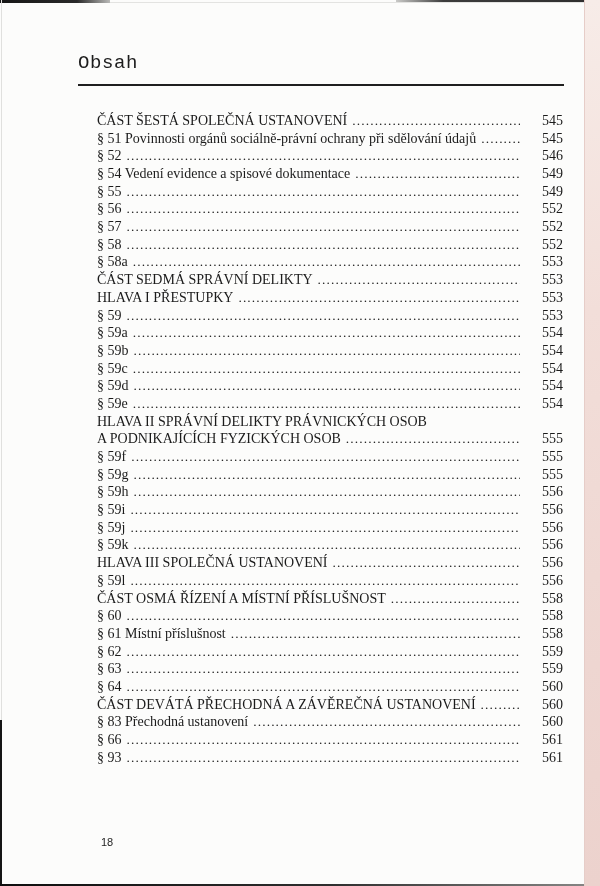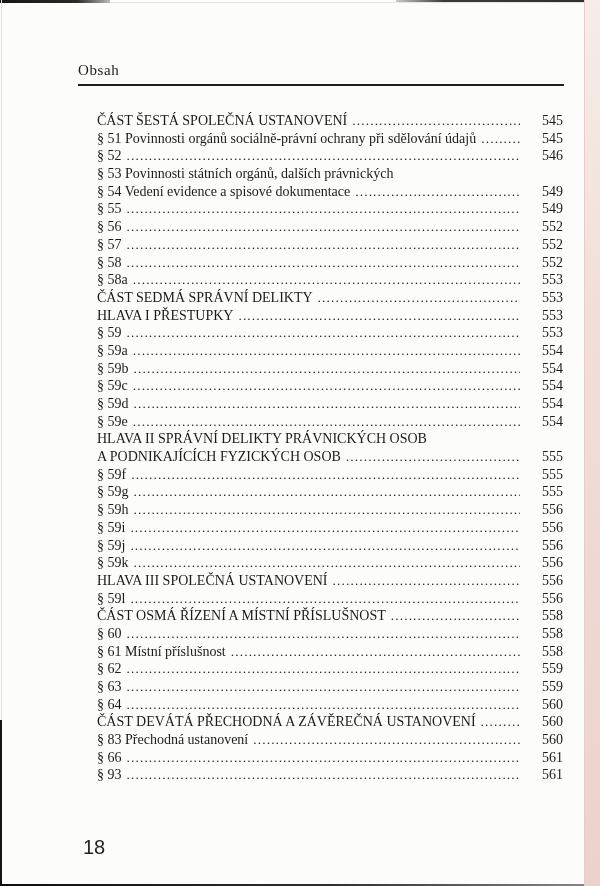--- a/index.html
+++ b/index.html
@@ -44,23 +44,23 @@
   .edge-right-band {
     position: absolute; right: 0; top: 0; width: 15px; height: 886px;
     background: linear-gradient(180deg, #f7ece8 0%, #f2ded9 35%, #eed6d1 75%, #ecd2cd 100%);
     border-left: 1px solid #e6cdc8;
   }
 
   
   .running-head {
     position: absolute;
     left: 78px;
-    top: 62px;
-    font-family: Liberation Serif, serif;
-    font-size: 15px;
+    top: 52px;
+    font-family: Liberation Mono, monospace;
+    font-size: 19px;
     letter-spacing: 0.6px;
     color: #1c1c1c;
   }
   .head-rule {
     position: absolute;
     left: 78px;
     top: 84px;
     width: 486px;
     height: 2px;
     background: #1f1f1f;
@@ -70,21 +70,21 @@
   .toc {
     position: absolute;
     left: 97px;
     top: 112px;
     width: 466px;
     font-size: 14px;
     line-height: 17.7px;
   }
   .toc-row {
     display: flex;
-    align-items: flex-start;
+    align-items: flex-end;
     white-space: nowrap;
     height: 17.7px;
   }
   .toc-label {
     flex: 0 0 auto;
   }
   .toc-dots {
     flex: 1 1 auto;
     overflow: hidden;
     white-space: nowrap;
@@ -99,24 +99,24 @@
   .toc-page {
     flex: 0 0 auto;
     min-width: 28px;
     text-align: right;
     margin-left: 12px;
   }
 
   
   .folio {
     position: absolute;
-    left: 83px;
+    left: 101px;
     top: 836px;
     font-family: "Liberation Sans", sans-serif;
-    font-size: 20px;
+    font-size: 11px;
     color: #242424;
   }
 </style>
 </head>
 <body>
 
 <div class="edge-top-light"></div>
 <div class="edge-top-left-dark"></div>
 <div class="edge-top-right-dark"></div>
 <div class="edge-left-light"></div>
@@ -137,23 +137,20 @@
       <span class="toc-label">§ 51 Povinnosti orgánů sociálně-právní ochrany při sdělování údajů</span>
       <span class="toc-dots"></span>
       <span class="toc-page">545</span>
     </div>
     <div class="toc-row">
       <span class="toc-label">§ 52</span>
       <span class="toc-dots"></span>
       <span class="toc-page">546</span>
     </div>
     <div class="toc-row">
-      <span class="toc-label">§ 53 Povinnosti státních orgánů, dalších právnických</span>
-    </div>
-    <div class="toc-row">
       <span class="toc-label">§ 54 Vedení evidence a spisové dokumentace</span>
       <span class="toc-dots"></span>
       <span class="toc-page">549</span>
     </div>
     <div class="toc-row">
       <span class="toc-label">§ 55</span>
       <span class="toc-dots"></span>
       <span class="toc-page">549</span>
     </div>
     <div class="toc-row">

